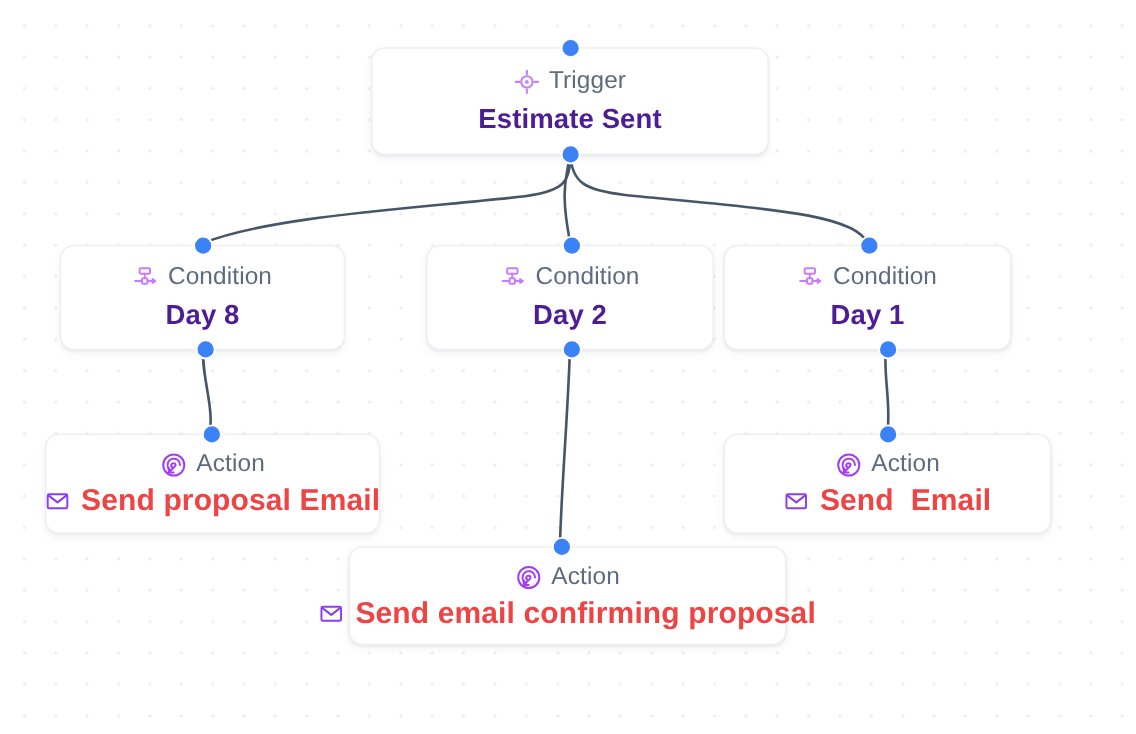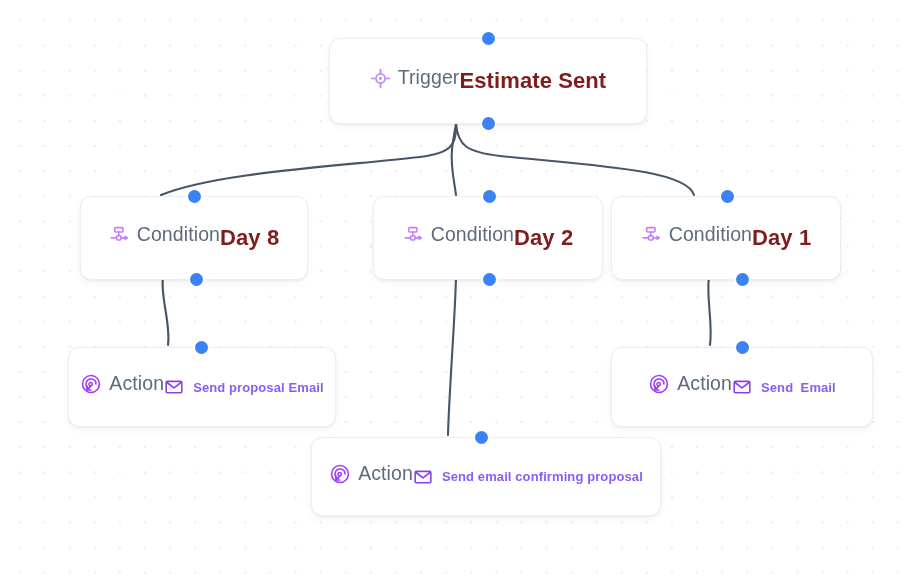--- a/index.html
+++ b/index.html
@@ -28,56 +28,55 @@
   }
   .node {
     position: absolute;
     box-sizing: border-box;
     background: #ffffff;
     border: 1px solid #eceef1;
     border-radius: 11px;
     box-shadow: 0 1px 2px rgba(16,24,40,0.05), 0 3px 8px rgba(16,24,40,0.045);
     z-index: 2;
     display: flex;
-    flex-direction: row;
-    align-items: center;
-    justify-content: center;
-    margin-left: 32px;
+    flex-direction: column;
+    align-items: center;
+    justify-content: center;
   }
   .row-type {
     display: flex;
     align-items: center;
     justify-content: center;
     gap: 7px;
     line-height: 1;
   }
   .type-label {
     font-size: 19.5px;
     color: #5e6b7e;
     letter-spacing: 0.1px;
     white-space: nowrap;
   }
   .title {
     font-size: 22px;
     font-weight: bold;
-    color: #7f1d1d;
+    color: #4c1d95;
     letter-spacing: 0.1px;
     white-space: nowrap;
   }
   .row-sub {
     display: flex;
     align-items: center;
     justify-content: center;
     gap: 9px;
     line-height: 1;
   }
   .sub-label {
-    font-size: 13px;
+    font-size: 24px;
     font-weight: bold;
-    color: #8b5cf6;
+    color: #ef4444;
     white-space: pre;
     letter-spacing: 0.1px;
   }
   .ico {
     display: inline-flex;
     align-items: center;
     justify-content: center;
     flex: 0 0 auto;
   }
   .handle {

